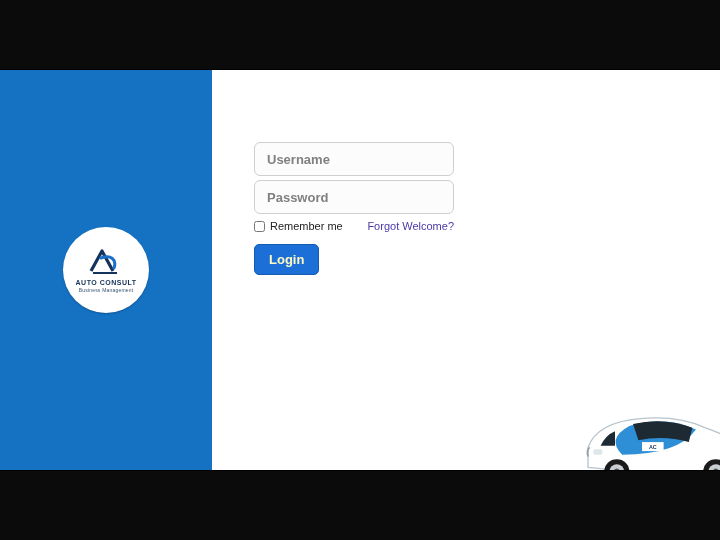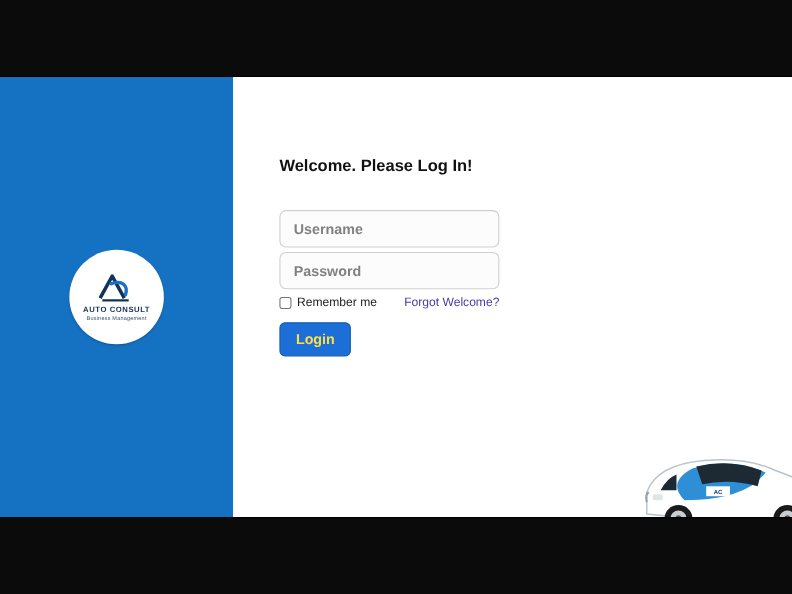--- a/index.html
+++ b/index.html
@@ -14,21 +14,21 @@
     .logo-text2 { font-size:5px; color:#3a5470; margin-top:1px; letter-spacing:.2px; }
     .right { flex:1; height:100%; background:#fff; position:relative; padding:72px 40px 0 42px; }
     .title { font-size:15px; font-weight:700; color:#111; margin-bottom:32px; }
     .form { width:200px; }
     .input { width:100%; height:34px; border:1px solid #cfcfcf; border-radius:6px; background:#fcfcfc; padding:0 12px; font-size:13px; color:#333; margin-bottom:4px; outline:none;font-weight:bold; }
     .input::placeholder { color:#808080; }
     .row { width:100%; display:flex; align-items:flex-start; justify-content:space-between; font-size:11px; margin-top:2px; margin-bottom:12px; }
     .remember { display:flex; align-items:center; gap:5px; color:#222; cursor:pointer; }
     .remember input { width:11px; height:11px; }
     .forgot { color:#4a3aa8; text-decoration:none; font-size:11px; }
-    .login-btn { background:#1c6fd6; color:#fde047; border:1px solid #155cb0; border-radius:5px; padding:7px 14px; font-size:13px; font-weight:700; cursor:pointer; }
+    .login-btn { background:#1c6fd6; color:#fef9c3; border:1px solid #155cb0; border-radius:5px; padding:7px 14px; font-size:13px; font-weight:700; cursor:pointer; }
     .signup-row { margin-top:18px; font-size:11px; color:#222; }
     .signup-link { color:#4a3aa8; text-decoration:none; margin-left:4px; }
     .car { position:absolute; right:-30px; bottom:-14px; width:180px; height:100px; pointer-events:none; }
     .car svg { width:100%; height:100%; display:block; }
   </style>
 </head>
 <body>
 
 <div class="stage">
   <div class="app">
@@ -41,21 +41,20 @@
             <path d="M14 10 C24 6 30 12 27 20" stroke="#1a6fc8" stroke-width="3" fill="none" stroke-linecap="round"></path>
             <path d="M6 25 L30 25" stroke="#13335c" stroke-width="2"></path>
           </svg>
         </div>
         <div class="logo-text1">AUTO CONSULT</div>
         <div class="logo-text2">Business Management</div>
       </div>
     </aside>
 
     <main class="right">
-      <h1 class="title">Welcome. Please Log In!</h1>
 
       <div class="form">
         <input class="input" type="text" placeholder="Username" style="">
         <input class="input" type="password" placeholder="Password" style="">
 
         <div class="row">
           <label class="remember">
             <input type="checkbox" style="">
             <span>Remember me</span>
           </label>

